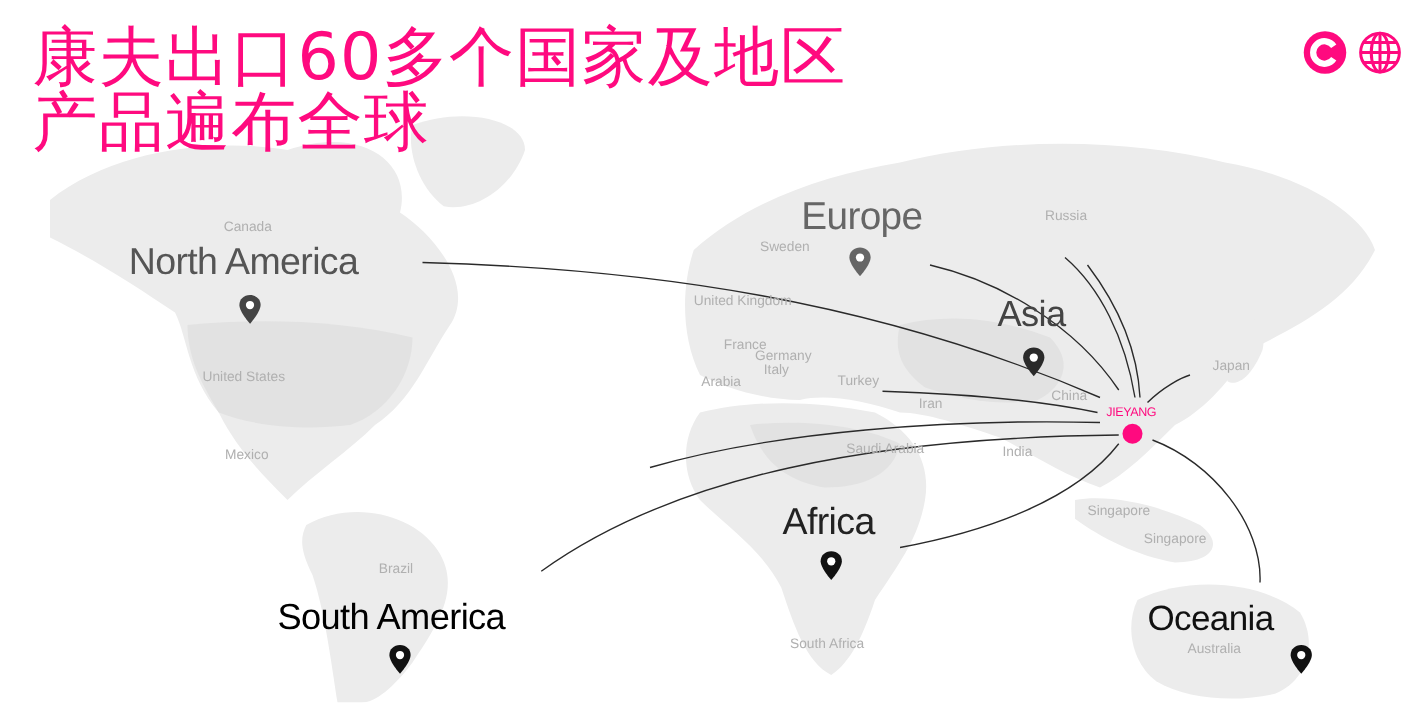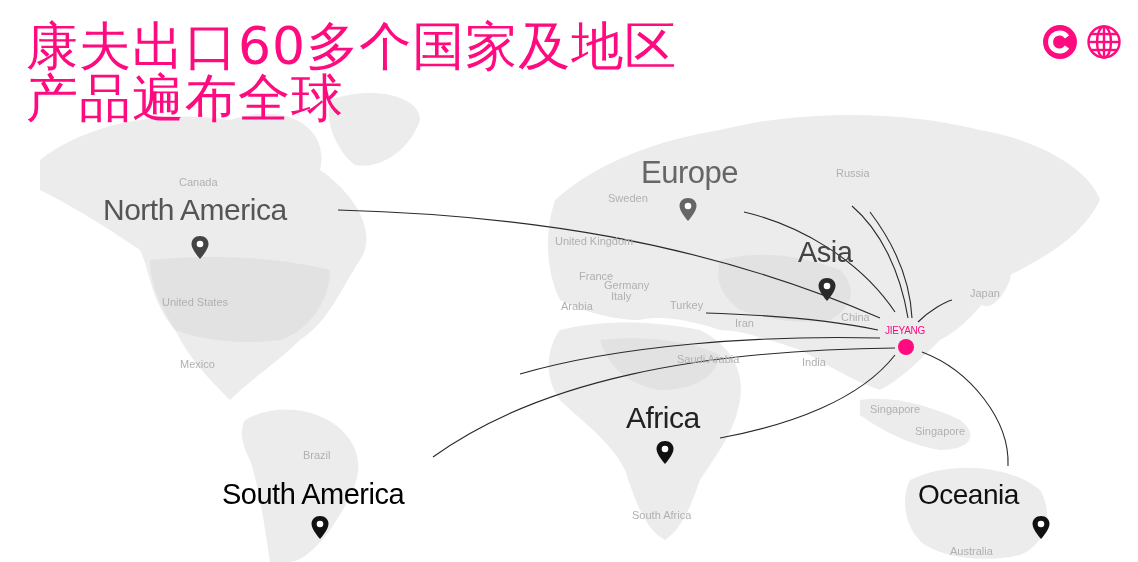--- a/index.html
+++ b/index.html
@@ -95,21 +95,21 @@
 <div class="country" style="left:670px;top:299px;">Turkey</div>
 <div class="country" style="left:735px;top:317px;">Iran</div>
 <div class="country" style="left:677px;top:353px;">Saudi Arabia</div>
 <div class="country" style="left:802px;top:356px;">India</div>
 <div class="country" style="left:841px;top:311px;">China</div>
 <div class="country" style="left:836px;top:167px;">Russia</div>
 <div class="country" style="left:970px;top:287px;">Japan</div>
 <div class="country" style="left:870px;top:403px;">Singapore</div>
 <div class="country" style="left:915px;top:425px;">Singapore</div>
 <div class="country" style="left:632px;top:509px;">South Africa</div>
-<div class="country" style="left:950px;top:513px;margin-top:32px;">Australia</div>
+<div class="country" style="left:950px;top:513px;">Australia</div>
 
 <div class="region-label" style="left:103px;top:193px;font-size:30px;color:#555;">North America</div>
 <div class="region-label" style="left:641px;top:155px;font-size:31px;color:#666;">Europe</div>
 <div class="region-label" style="left:798px;top:236px;font-size:29px;color:#444;">Asia</div>
 <div class="region-label" style="left:626px;top:401px;font-size:30px;color:#222;">Africa</div>
 <div class="region-label" style="left:222px;top:478px;font-size:29px;color:#000000;">South America</div>
 <div class="region-label" style="left:918px;top:479px;font-size:28px;color:#111;">Oceania</div>
 
 <svg class="pin" style="left:190px;top:235px;" viewBox="0 0 20 26">
   <path d="M10,1 C5,1 1.5,4.5 1.5,9 C1.5,14.5 10,24 10,24 C10,24 18.5,14.5 18.5,9 C18.5,4.5 15,1 10,1 Z" fill="#444"></path>

